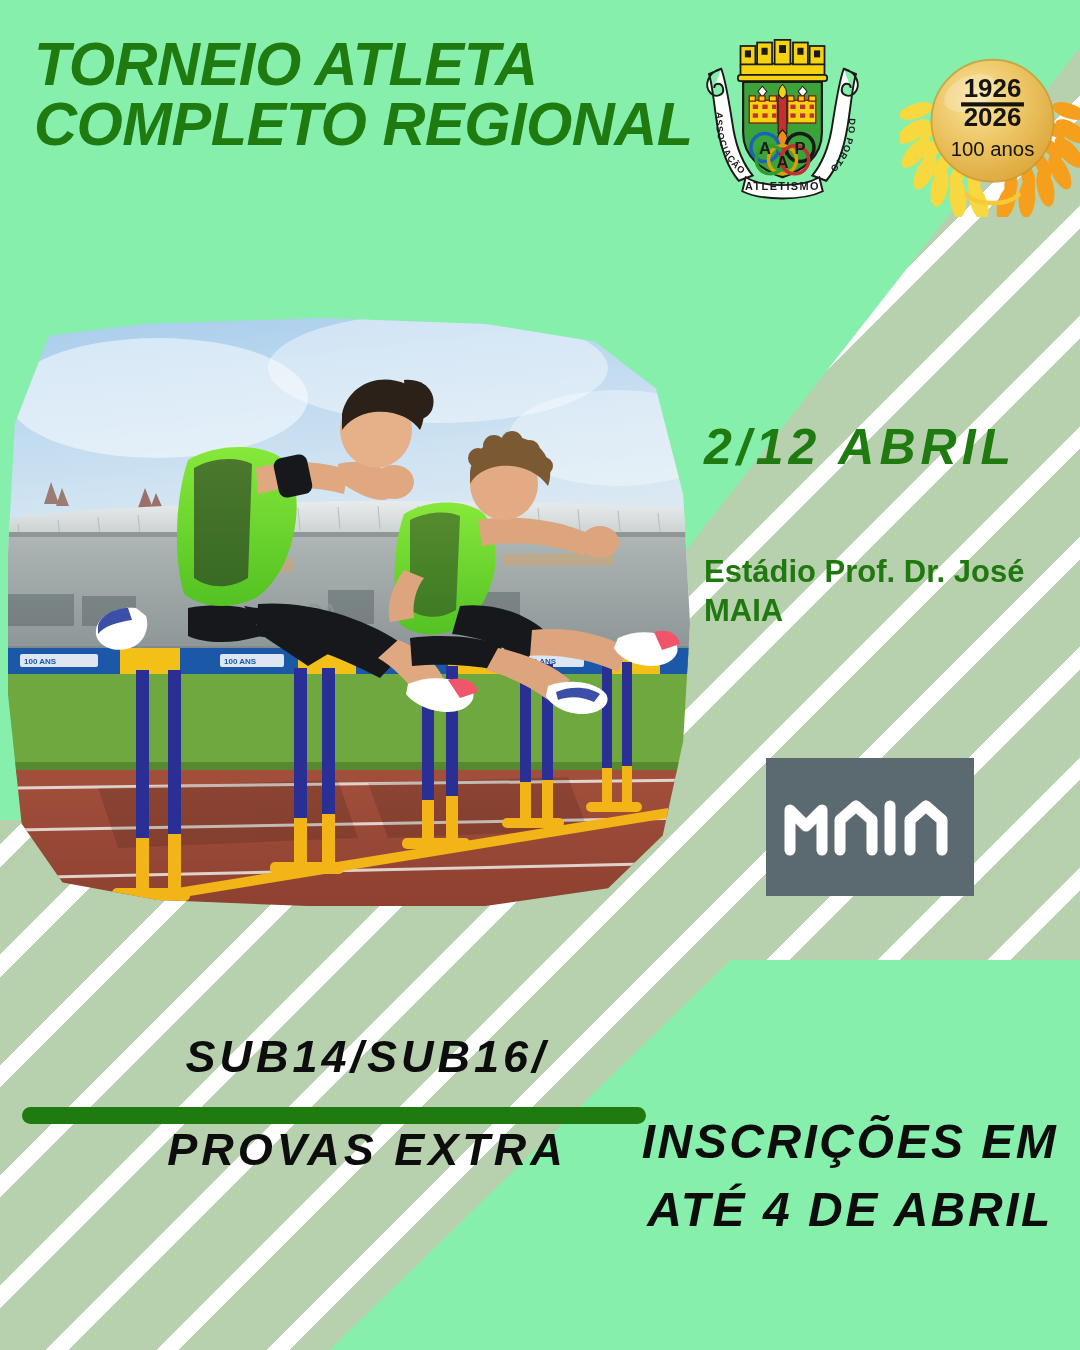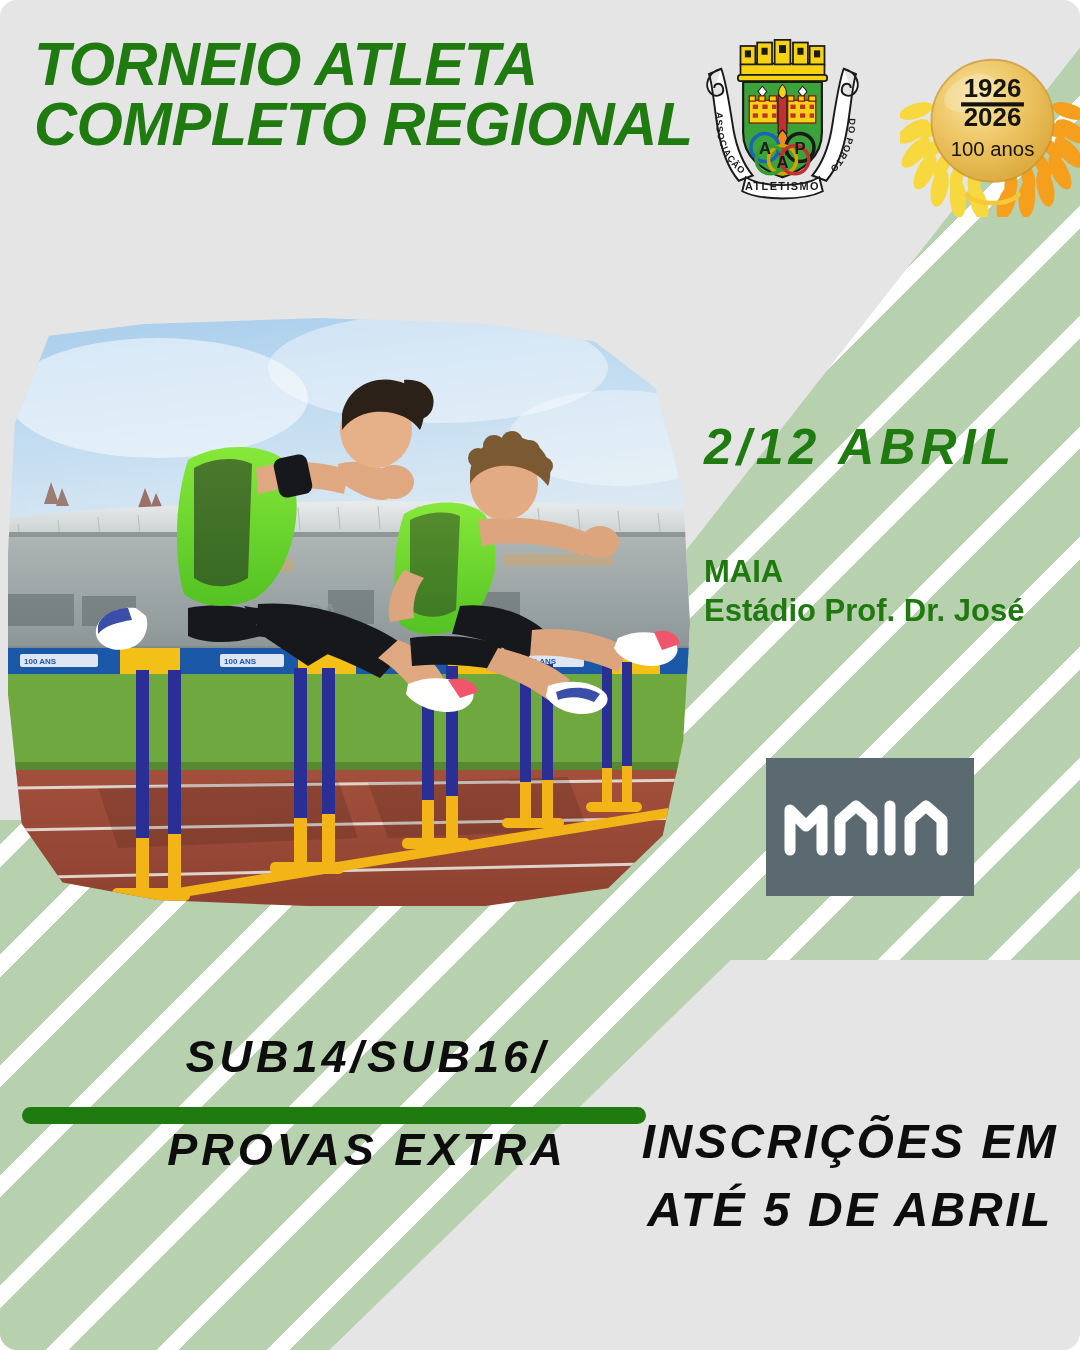--- a/index.html
+++ b/index.html
@@ -1,23 +1,22 @@
 <!DOCTYPE html>
 <html><head>
 <meta charset="utf-8">
 <style>
   html,body{margin:0;padding:0;background:#ffffff;}
   body{width:1080px;height:1350px;overflow:hidden;font-family:"Liberation Sans",sans-serif;}
 
   #poster{
     position:relative;
     width:1080px;height:1350px;
-    background:#e5e5e5;
+    background:#86efac;
     overflow:hidden;
-    border-radius:17px;
   }
 
   
   .stripes{
     position:absolute;
     inset:-200px -200px -200px -200px;
     background:repeating-linear-gradient(
         -45deg,
         #b7d1ae 0px,
         #b7d1ae 62px,
@@ -585,22 +584,22 @@
         <path d="M646 314 C660 310 670 316 672 326 L654 332 Z" fill="#f0556b"></path>
         <path d="M540 368 C562 360 588 364 598 376 C604 386 592 396 574 396 C556 396 542 386 538 378 Z" fill="#ffffff"></path>
         <path d="M548 374 C562 368 580 368 592 376 L586 384 C574 378 560 378 550 382 Z" fill="#3b4ea8"></path>
       </g>
     </svg>
   </div>
 
   <div class="date">2/12 ABRIL</div>
 
   <div class="venue">
+    <span>Estádio Prof. Dr. José</span>
     <span>MAIA</span>
-    <span>Estádio Prof. Dr. José</span>
   </div>
 
   <div class="maialogo">
     <svg viewBox="0 0 208 138" xmlns="http://www.w3.org/2000/svg">
       <g fill="none" stroke="#ffffff" stroke-width="11" stroke-linecap="round" stroke-linejoin="round">
 
         <path d="M24 92 L24 52 L40 68 L56 52 L56 92"></path>
 
         <path d="M74 92 L74 62 L90 48 L106 62 L106 92"></path>
 
@@ -612,16 +611,16 @@
   </div>
 
   <div class="cats">
     <span class="l1">SUB14/SUB16/</span>
     <span class="l2">PROVAS EXTRA</span>
   </div>
   <div class="greenbar"></div>
 
   <div class="reg">
     <span>INSCRIÇÕES EM</span>
-    <span>ATÉ 5 DE ABRIL</span>
+    <span>ATÉ 4 DE ABRIL</span>
   </div>
 
 </div>
 
 </body></html>

